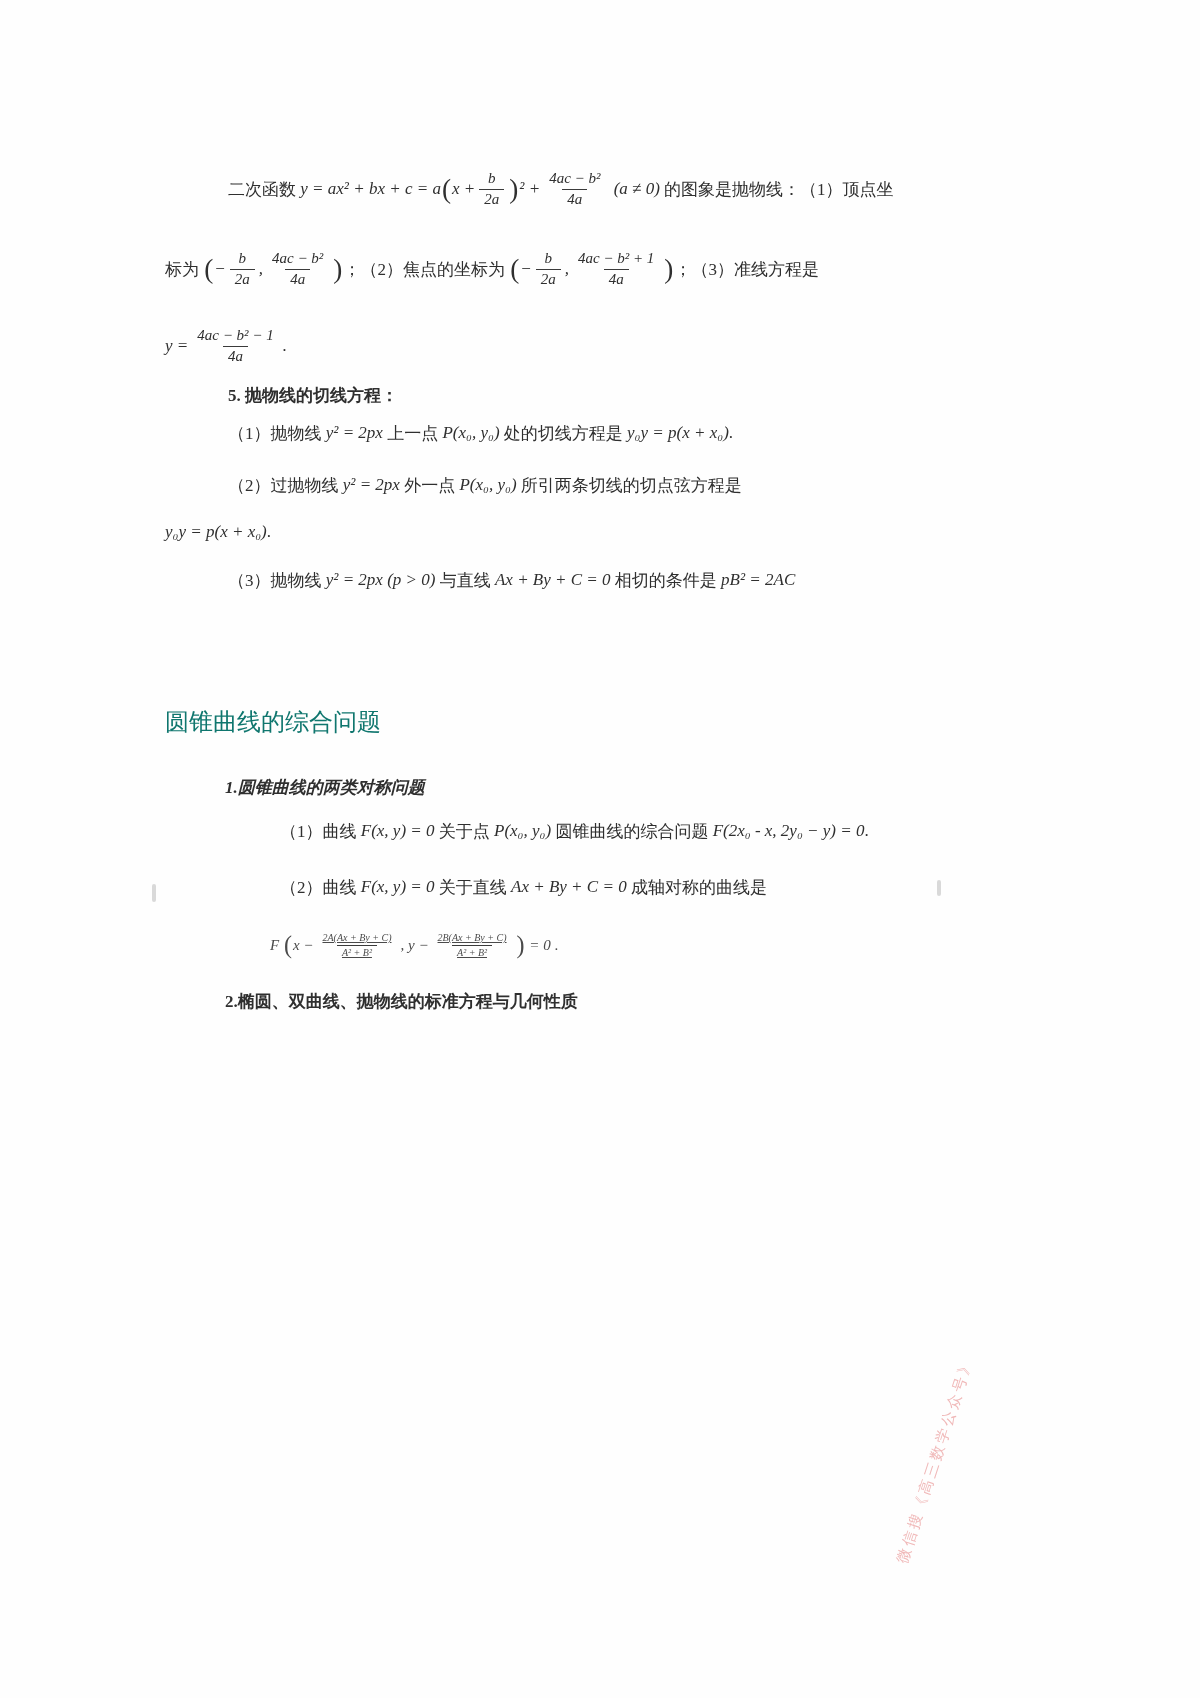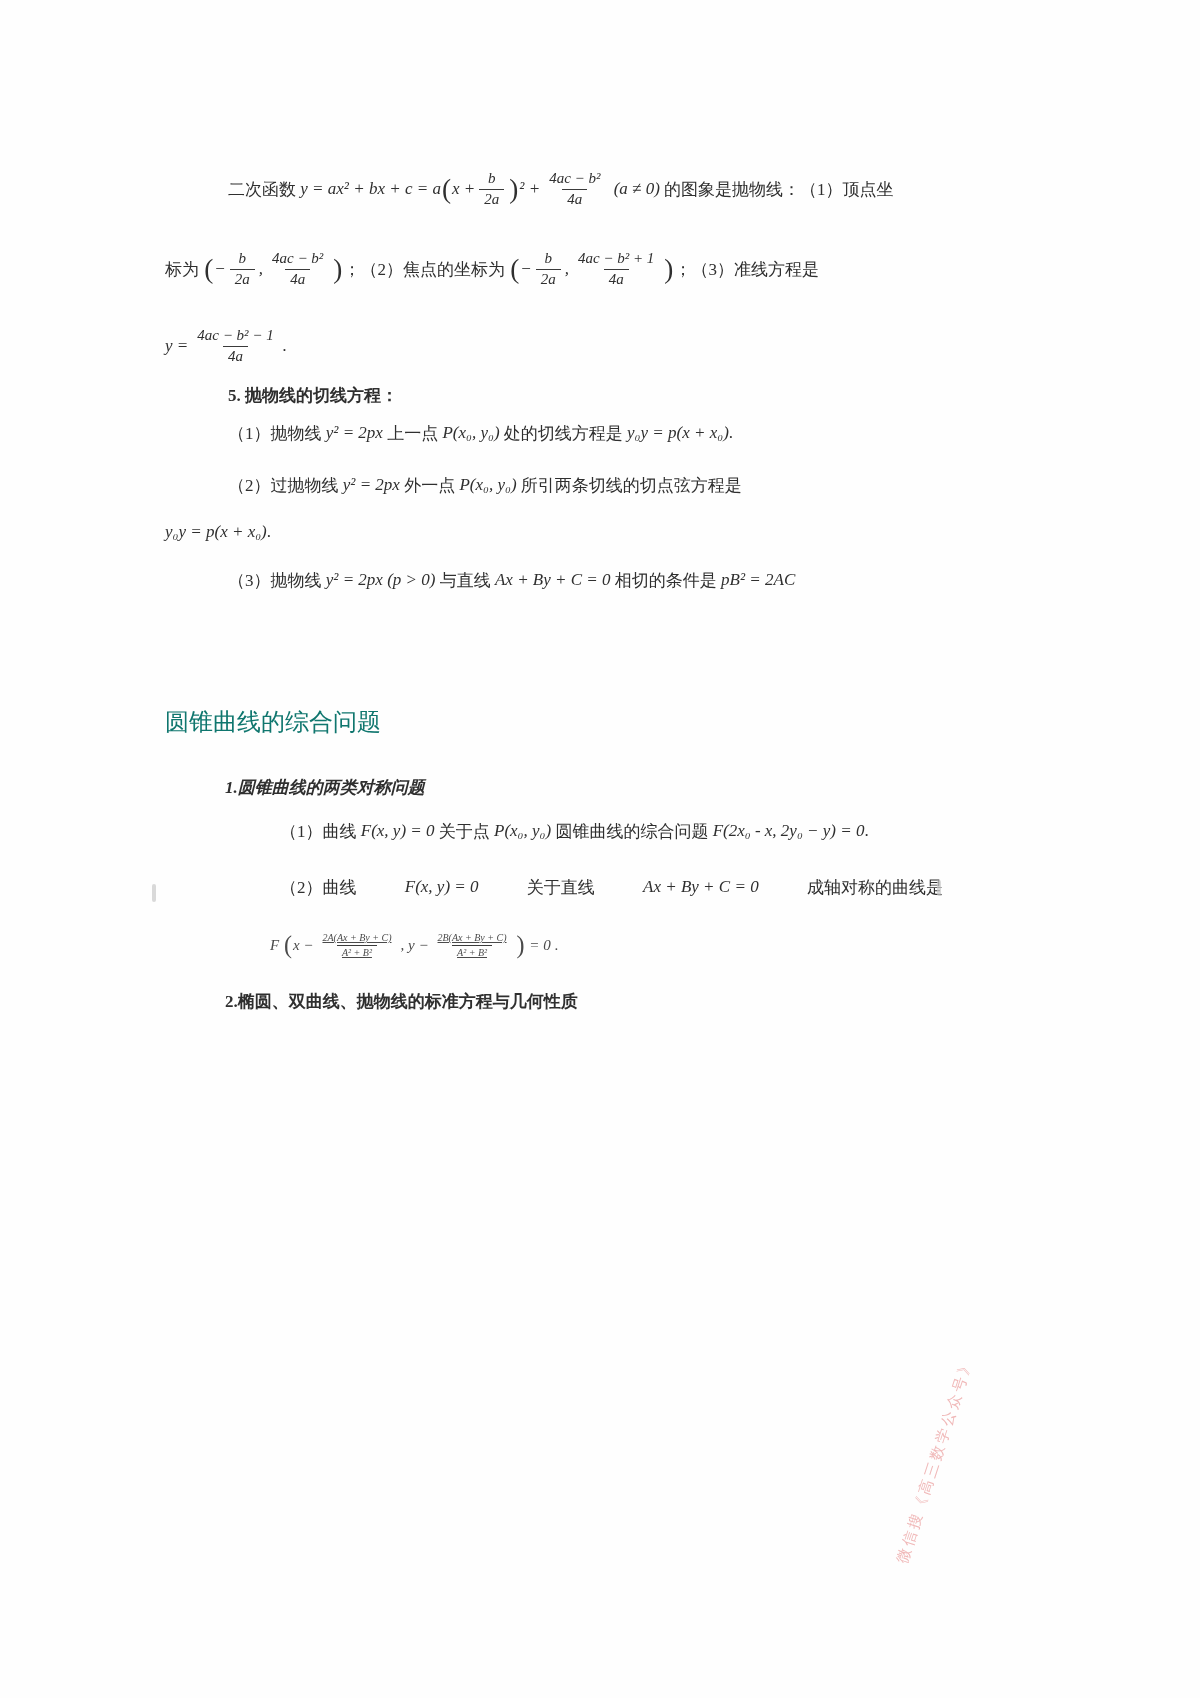--- a/index.html
+++ b/index.html
@@ -67,21 +67,21 @@
       <div class="line" style="margin-top: 16px; min-height: 64px;"><span class="cjk">标为 </span><span class="paren">(</span><span class="math">−</span><span class="frac"><span class="num">b</span><span class="den">2a</span></span><span class="math">,</span><span class="frac"><span class="num">4ac − b²</span><span class="den">4a</span></span><span class="paren">)</span><span class="cjk">；（2）焦点的坐标为 </span><span class="paren">(</span><span class="math">−</span><span class="frac"><span class="num">b</span><span class="den">2a</span></span><span class="math">,</span><span class="frac"><span class="num">4ac − b² + 1</span><span class="den">4a</span></span><span class="paren">)</span><span class="cjk">；（3）准线方程是</span></div>
       <div class="line" style="margin-top: 13px; min-height: 64px;"><span class="math">y =</span><span class="frac"><span class="num">4ac − b² − 1</span><span class="den">4a</span></span><span class="math">.</span></div>
       <div class="line bold" style="padding-left: 63px; margin-top: 2px; min-height: 30px;"><span class="cjk">5. 抛物线的切线方程：</span></div>
       <div class="line" style="padding-left: 63px; margin-top: 3px; min-height: 40px;"><span class="cjk">（1）抛物线 </span><span class="math">y² = 2px</span><span class="cjk"> 上一点 </span><span class="math">P(x₀, y₀)</span><span class="cjk"> 处的切线方程是 </span><span class="math">y₀y = p(x + x₀)</span><span class="cjk">.</span></div>
       <div class="line" style="padding-left: 63px; margin-top: 12px; min-height: 40px;"><span class="cjk">（2）过抛物线 </span><span class="math">y² = 2px</span><span class="cjk"> 外一点 </span><span class="math">P(x₀, y₀)</span><span class="cjk"> 所引两条切线的切点弦方程是</span></div>
       <div class="line" style="margin-top: 7px; min-height: 40px;"><span class="math">y₀y = p(x + x₀)</span><span class="cjk">.</span></div>
       <div class="line" style="padding-left: 63px; margin-top: 8px; min-height: 40px;"><span class="cjk">（3）抛物线 </span><span class="math">y² = 2px (p &gt; 0)</span><span class="cjk"> 与直线 </span><span class="math">Ax + By + C = 0</span><span class="cjk"> 相切的条件是 </span><span class="math">pB² = 2AC</span></div>
       <div class="line sans-title" style="margin-top: 105px; min-height: 34px;"><span class="cjk">圆锥曲线的综合问题</span></div>
       <div class="line bold" style="padding-left: 60px; margin-top: 33px; min-height: 30px; font-style: italic;"><span class="cjk">1.圆锥曲线的两类对称问题</span></div>
       <div class="line" style="padding-left: 115px; margin-top: 11px; min-height: 36px;"><span class="cjk">（1）曲线 </span><span class="math">F(x, y) = 0</span><span class="cjk"> 关于点 </span><span class="math">P(x₀, y₀)</span><span class="cjk"> 圆锥曲线的综合问题 </span><span class="math">F(2x₀ - x, 2y₀ − y) = 0</span><span class="cjk">.</span></div>
-      <div class="line" style="padding-left: 115px; margin-top: 20px; min-height: 36px; gap: 44px;"><span class="cjk">（2）曲线 </span><span class="math">F(x, y) = 0</span><span class="cjk"> 关于直线 </span><span class="math">Ax + By + C = 0</span><span class="cjk"> 成轴对称的曲线是</span></div>
+      <div class="line" style="padding-left: 115px; margin-top: 20px; min-height: 36px;"><span class="cjk">（2）曲线 </span><span class="math">F(x, y) = 0</span><span class="cjk"> 关于直线 </span><span class="math">Ax + By + C = 0</span><span class="cjk"> 成轴对称的曲线是</span></div>
       <div class="line small-formula" style="padding-left: 105px; margin-top: 12px; min-height: 56px;"><span class="math">F </span><span class="paren">(</span><span class="math">x −</span><span class="frac"><span class="num">2A(Ax + By + C)</span><span class="den">A² + B²</span></span><span class="math">, y −</span><span class="frac"><span class="num">2B(Ax + By + C)</span><span class="den">A² + B²</span></span><span class="paren">)</span><span class="math"> = 0</span><span class="cjk"> .</span></div>
       <div class="line bold" style="padding-left: 60px; margin-top: 13px; min-height: 30px;"><span class="cjk">2.椭圆、双曲线、抛物线的标准方程与几何性质</span></div>
     </div>
 
   <div class="artifact left"></div>
   <div class="artifact right"></div>
 
   <div class="watermark">微信搜《高三数学公众号》</div>
 </div>
 

